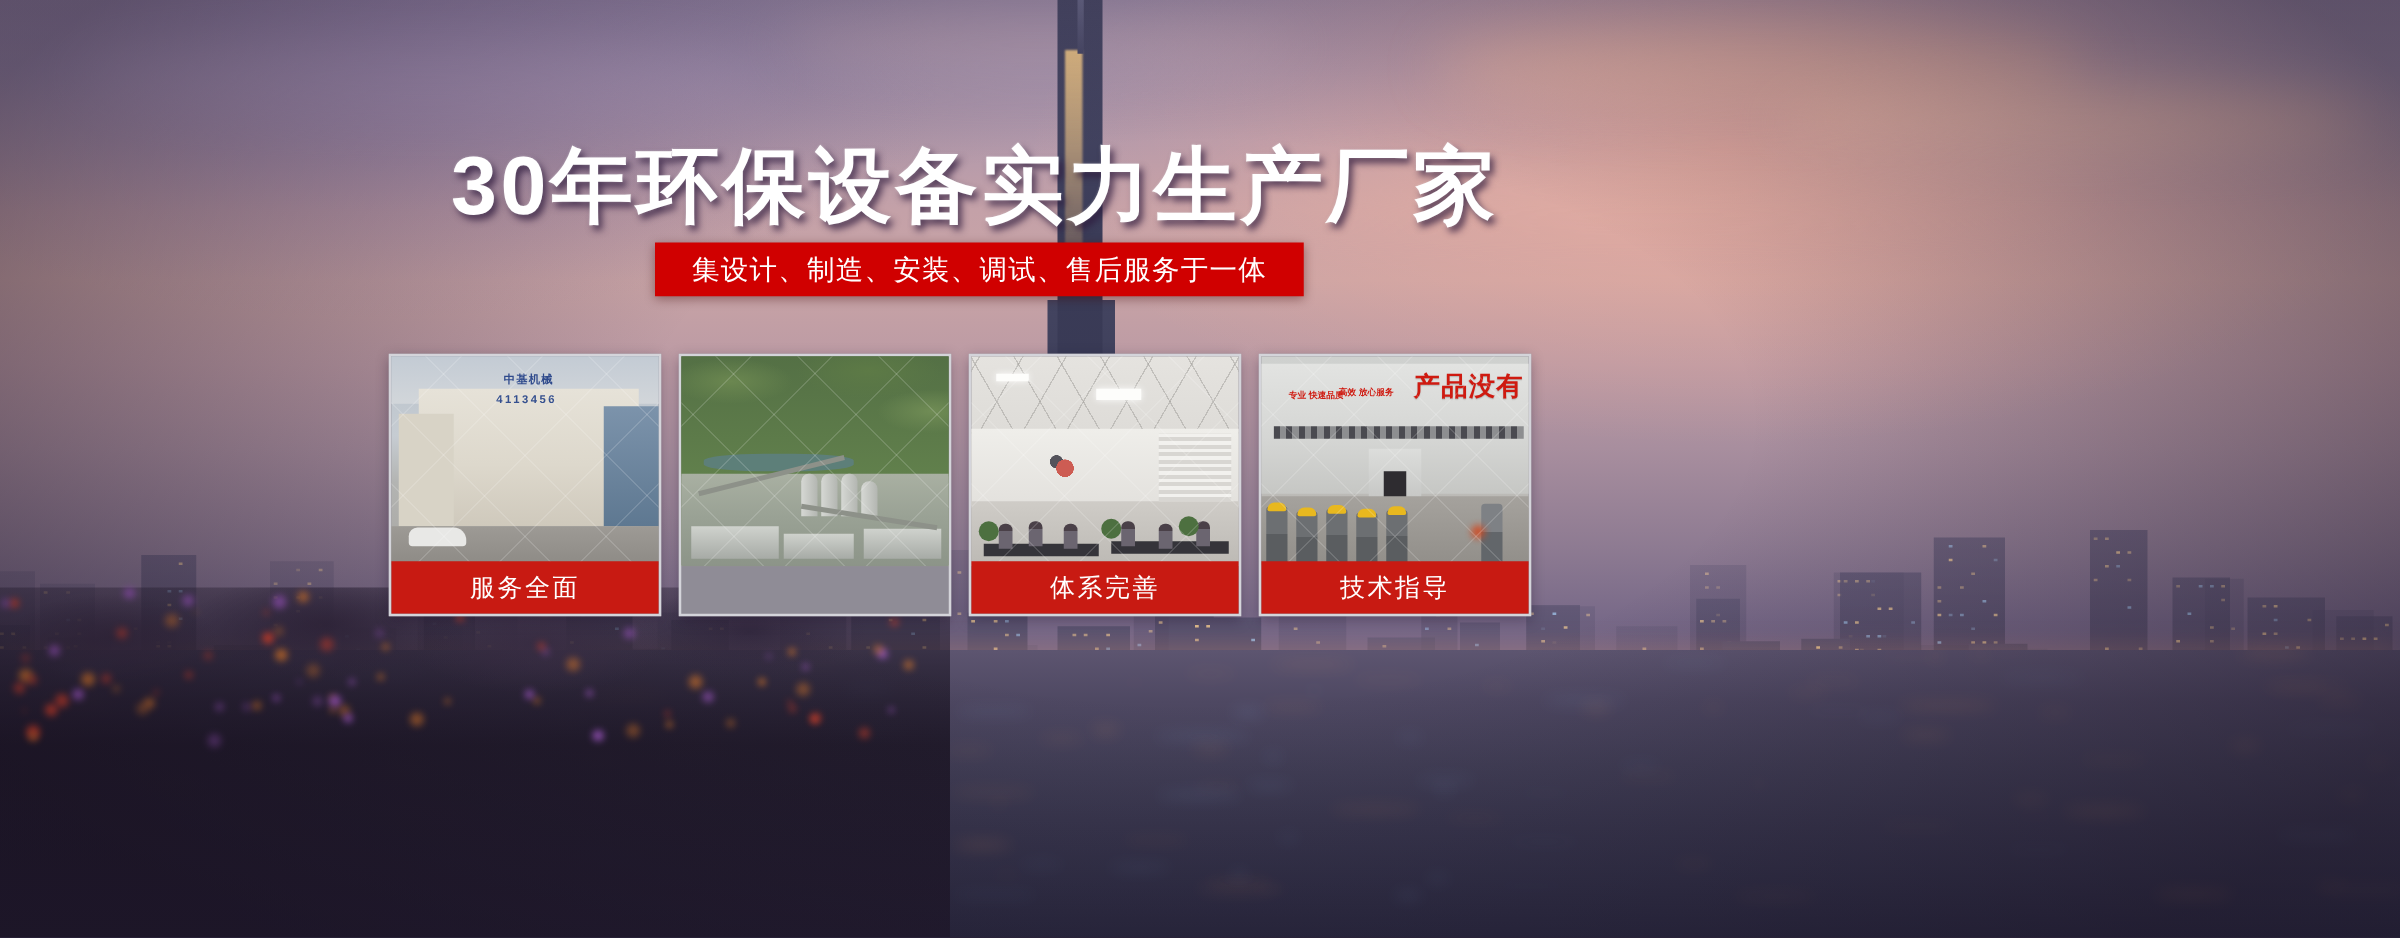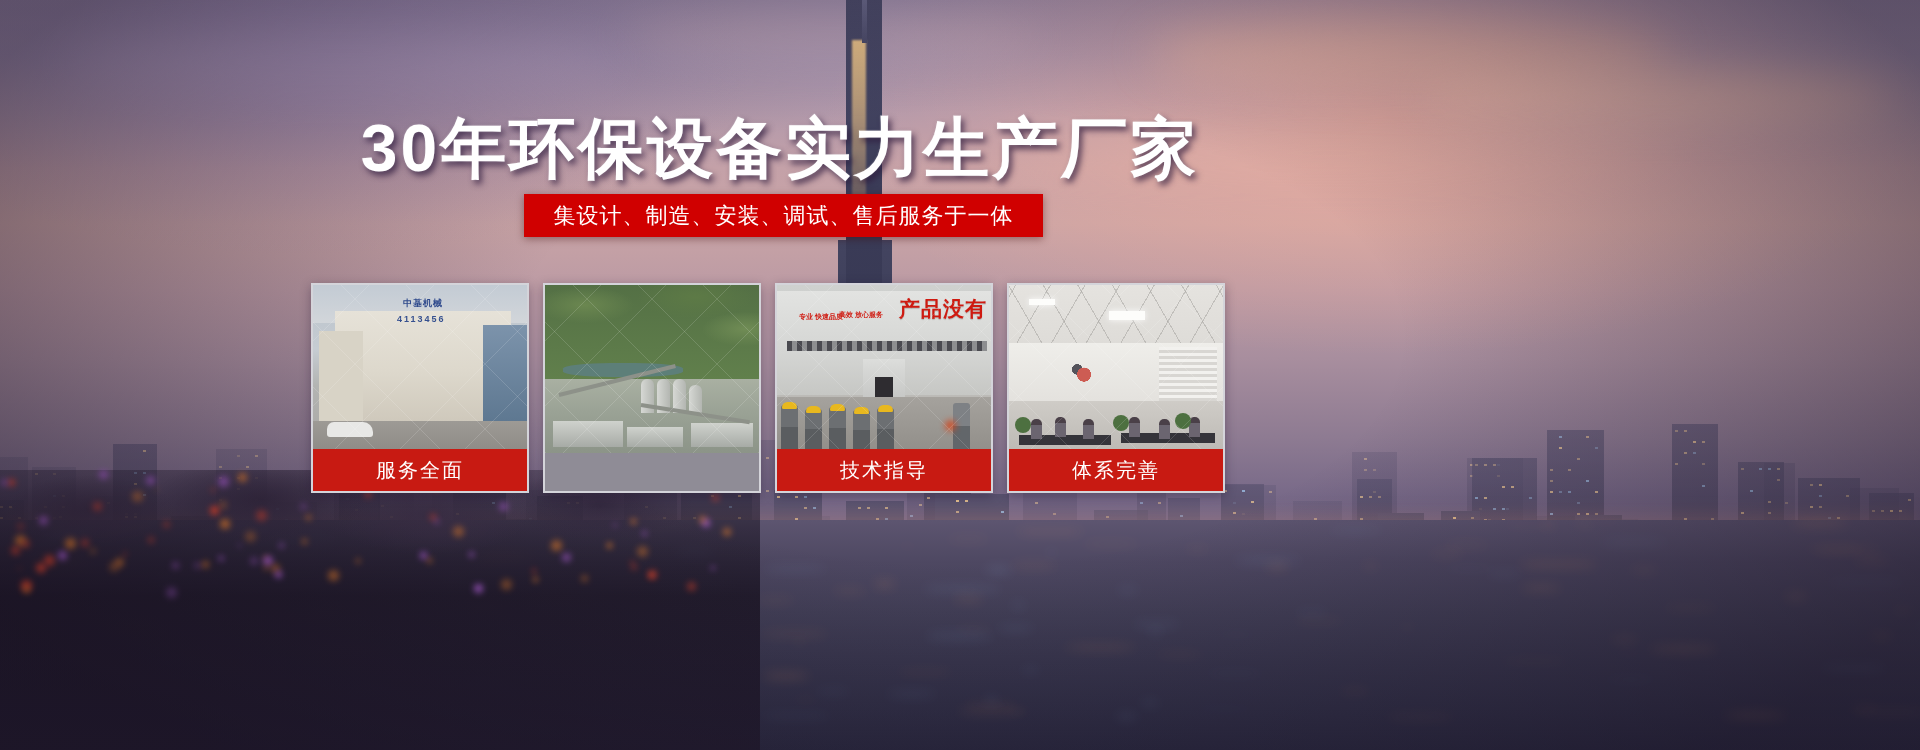--- a/index.html
+++ b/index.html
@@ -2195,20 +2195,49 @@
             <div class="shed" style="left:146px;width:62px;height:24px;"></div>
             <div class="belt" style="left:14px;top:108px;width:120px;transform:rotate(-14deg);"></div>
             <div class="belt" style="left:96px;top:118px;width:110px;transform:rotate(9deg);"></div>
           </div>
           <div class="wm"></div>
         </div>
       </div>
 
       <div class="card">
         <div class="card-photo">
+          <div class="p3">
+            <div class="ceil"></div>
+            <div class="lamp" style="left:100px;top:26px;width:36px;height:9px;"></div>
+            <div class="lamp" style="left:20px;top:14px;width:26px;height:6px;"></div>
+            <div class="wall"></div>
+            <div class="decal"></div>
+            <div class="blind"></div>
+            <div class="floor"></div>
+            <div class="desk" style="left:10px;bottom:8px;width:92px;height:10px;"></div>
+            <div class="desk" style="left:112px;bottom:10px;width:94px;height:10px;"></div>
+            <div class="per" style="left:22px;bottom:14px;"></div>
+            <div class="per" style="left:46px;bottom:16px;"></div>
+            <div class="per" style="left:74px;bottom:14px;"></div>
+            <div class="per" style="left:120px;bottom:16px;"></div>
+            <div class="per" style="left:150px;bottom:14px;"></div>
+            <div class="per" style="left:180px;bottom:16px;"></div>
+            <div class="plant3" style="left:6px;bottom:20px;"></div>
+            <div class="plant3" style="left:104px;bottom:22px;"></div>
+            <div class="plant3" style="left:166px;bottom:24px;"></div>
+          </div>
+          <div class="wm"></div>
+        </div>
+        <div class="card-label">
+          <span>体系完善</span>
+        </div>
+      </div>
+
+      <div class="card">
+        <div class="card-photo">
           <div class="p4">
             <div class="fwall"></div>
             <div class="bigred">产品没有</div>
             <div class="sm" style="left:22px;top:28px;">专业 快速品质</div>
             <div class="sm" style="left:62px;top:26px;">高效 放心服务</div>
             <div class="strip"></div>
             <div class="door"></div>
             <div class="doorin"></div>
             <div class="ground4"></div>
             <div class="worker" style="left:4px;"></div>
@@ -2224,44 +2253,15 @@
             <div class="worker" style="left:176px;height:50px;background:linear-gradient(180deg,#7e8185 0 46%,#62666a 46% 100%);"></div>
             <div class="glow-dot" style="left:168px;bottom:22px;width:11px;height:11px;background:#d04a22;opacity:.9;"></div>
           </div>
           <div class="wm"></div>
         </div>
         <div class="card-label">
           <span>技术指导</span>
         </div>
       </div>
 
-      <div class="card">
-        <div class="card-photo">
-          <div class="p3">
-            <div class="ceil"></div>
-            <div class="lamp" style="left:100px;top:26px;width:36px;height:9px;"></div>
-            <div class="lamp" style="left:20px;top:14px;width:26px;height:6px;"></div>
-            <div class="wall"></div>
-            <div class="decal"></div>
-            <div class="blind"></div>
-            <div class="floor"></div>
-            <div class="desk" style="left:10px;bottom:8px;width:92px;height:10px;"></div>
-            <div class="desk" style="left:112px;bottom:10px;width:94px;height:10px;"></div>
-            <div class="per" style="left:22px;bottom:14px;"></div>
-            <div class="per" style="left:46px;bottom:16px;"></div>
-            <div class="per" style="left:74px;bottom:14px;"></div>
-            <div class="per" style="left:120px;bottom:16px;"></div>
-            <div class="per" style="left:150px;bottom:14px;"></div>
-            <div class="per" style="left:180px;bottom:16px;"></div>
-            <div class="plant3" style="left:6px;bottom:20px;"></div>
-            <div class="plant3" style="left:104px;bottom:22px;"></div>
-            <div class="plant3" style="left:166px;bottom:24px;"></div>
-          </div>
-          <div class="wm"></div>
-        </div>
-        <div class="card-label">
-          <span>体系完善</span>
-        </div>
-      </div>
-
     </div>
   </div>
 </div>
 
 </body></html>

